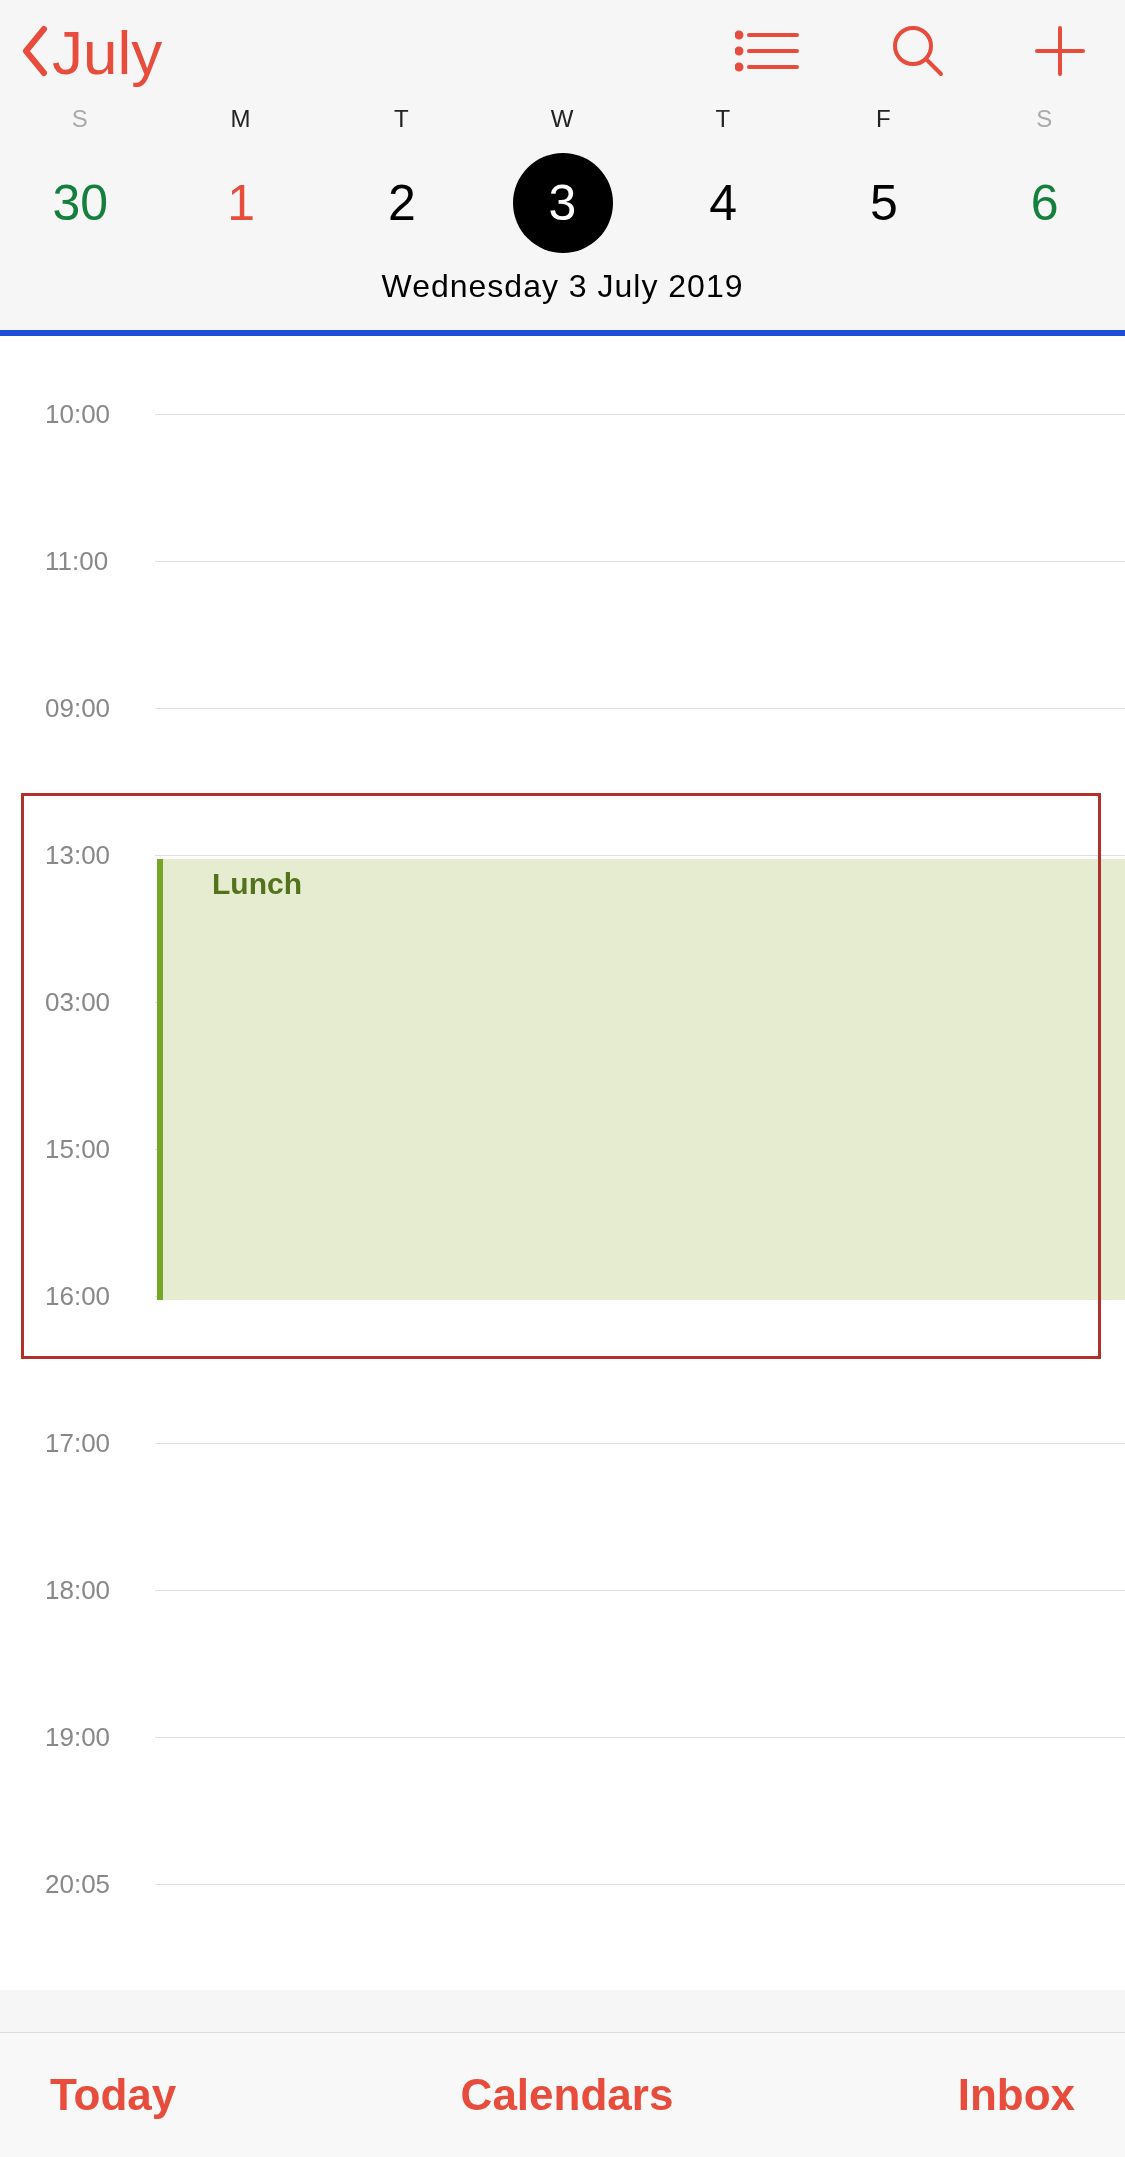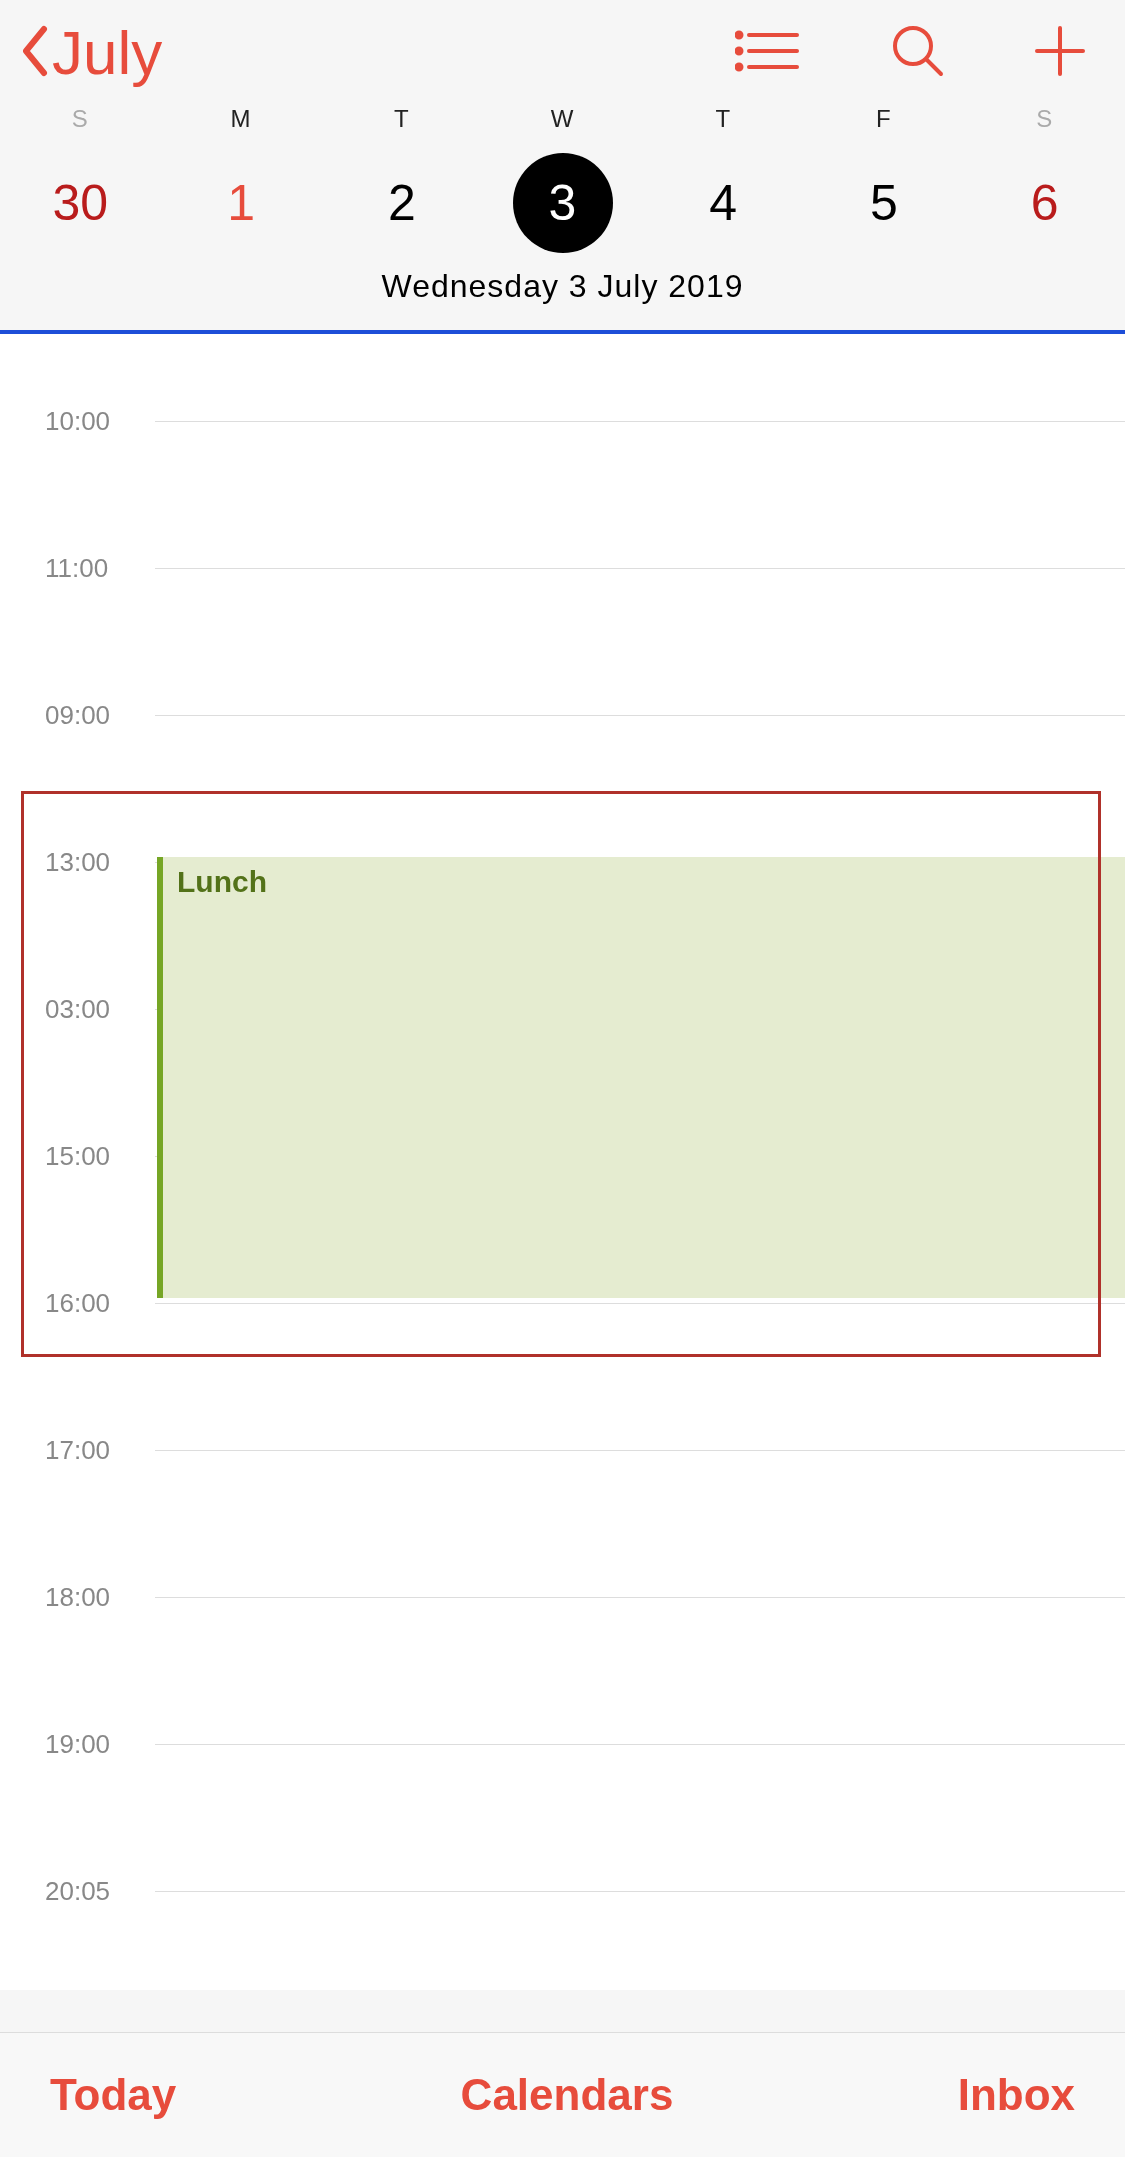--- a/index.html
+++ b/index.html
@@ -67,21 +67,21 @@
     .day-number {
       font-size: 50px;
       color: #000;
       font-weight: 400;
       display: inline-block;
       width: 100px;
       height: 100px;
       line-height: 100px;
     }
     .day-number.weekend {
-      color: #b91c1c;
+      color: #15803d;
     }
     .day-number.red {
       color: #e74c3c;
     }
     .day-number.selected {
       background: #000;
       color: #fff;
       border-radius: 50%;
     }
     .full-date {
@@ -89,22 +89,22 @@
       font-size: 32px;
       color: #000;
       font-weight: 400;
       padding: 15px 0 25px 0;
       letter-spacing: 1px;
     }
     .timeline-container {
       background: #fff;
       position: relative;
       height: 1660px;
-      border-top: 4px solid #1d4ed8;
-      padding-top: 27px;
+      border-top: 6px solid #1d4ed8;
+      padding-top: 18px;
     }
     .hour-slot {
       position: relative;
       height: 147px;
     }
     .hour-label {
       position: absolute;
       left: 45px;
       top: 45px;
       font-size: 26px;
@@ -126,20 +126,21 @@
       top: 0;
       bottom: 0;
       background: #e5ecd0;
       border-left: 6px solid #76a625;
     }
     .event-title {
       font-size: 30px;
       font-weight: 600;
       color: #537219;
       padding: 8px 14px;
+      margin-left: 35px;
     }
     .highlight-box {
       position: absolute;
       border: 3px solid #b0312a;
       left: 21px;
       width: 1080px;
       pointer-events: none;
     }
     .bottom-bar {
       position: absolute;

